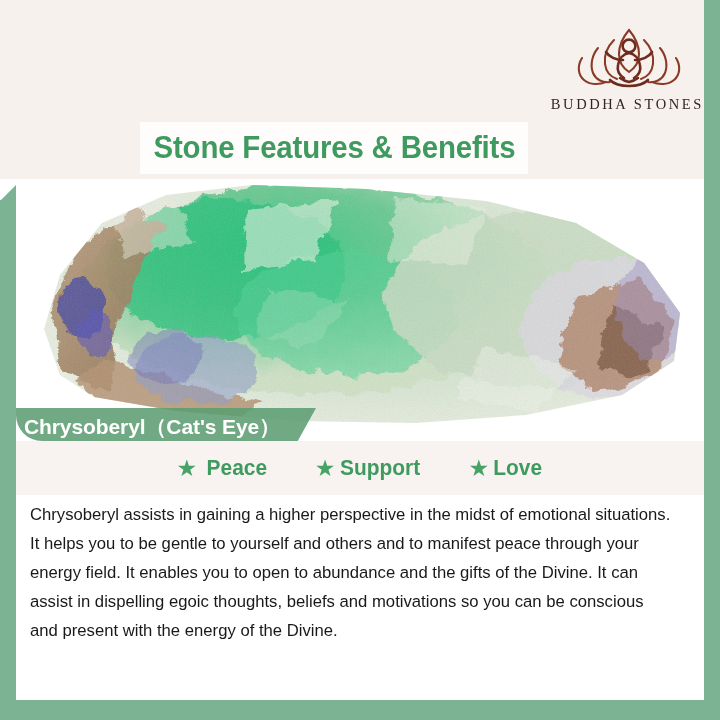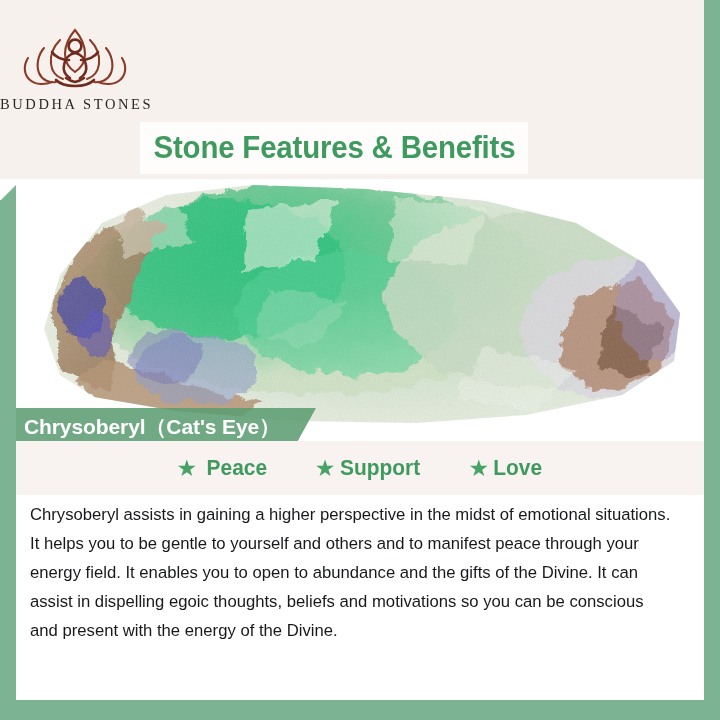--- a/index.html
+++ b/index.html
@@ -38,21 +38,21 @@
     background:#f7f1ed;
   }
   #header-inner {
     position:absolute; top:15px; left:0; right:0; bottom:0;
     background:#f7f1ed;
   }
 
   
   #brand {
     position:absolute; top:20px; left:0; width:704px;
-    display:flex; flex-direction:column; align-items:flex-start;
+    display:flex; flex-direction:column; align-items:flex-end;
   }
   #logo-mark { width:150px; height:72px; display:block; }
   #brand-name {
     margin-top:4px;
     font-size:14.5px; letter-spacing:2.6px; font-weight:400;
     color:#2e2623;
     font-family:"Liberation Serif", serif;
   }
 
   
@@ -65,21 +65,21 @@
     font-size:31px; font-weight:700;
     color:#3f9a5f;
     letter-spacing:-0.2px;
     transform:scaleX(0.95);
     white-space:nowrap;
   }
 
   
   #photo {
     position:absolute; top:179px; left:16px; width:688px; height:262px;
-    overflow:hidden; background:#ffffff;
+    overflow:hidden; background:#ffffff;border-radius:26px;
   }
   #photo svg { display:block; width:100%; height:100%; }
 
   
   #name-band {
     position:absolute; left:0; top:229px; width:300px; height:38px;
     background:rgba(92,157,114,0.88);
     clip-path:polygon(0 0, 100% 0, 93% 100%, 0 100%);
     display:flex; align-items:center;
   }

